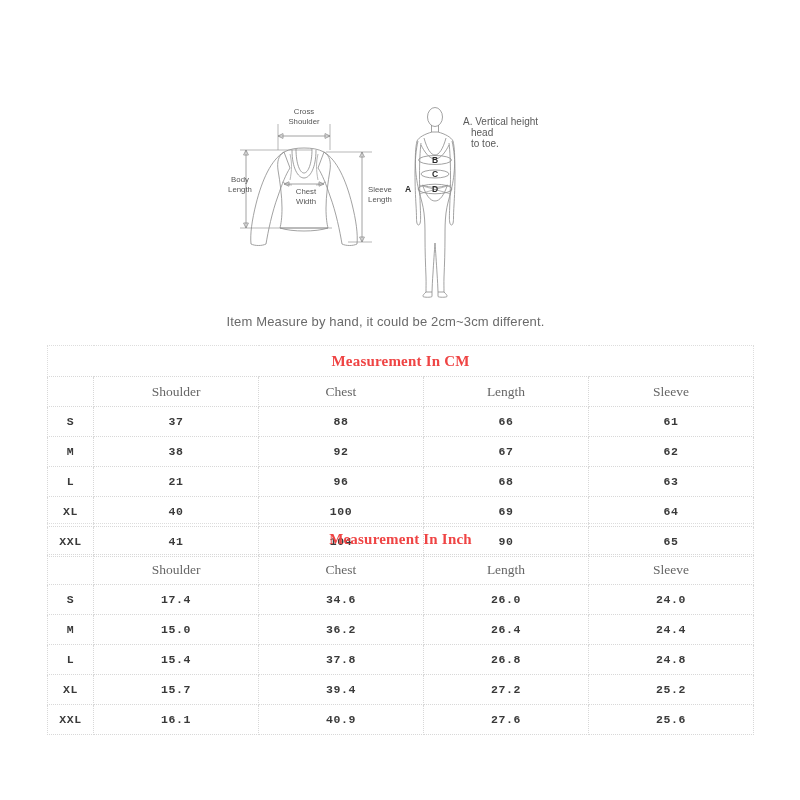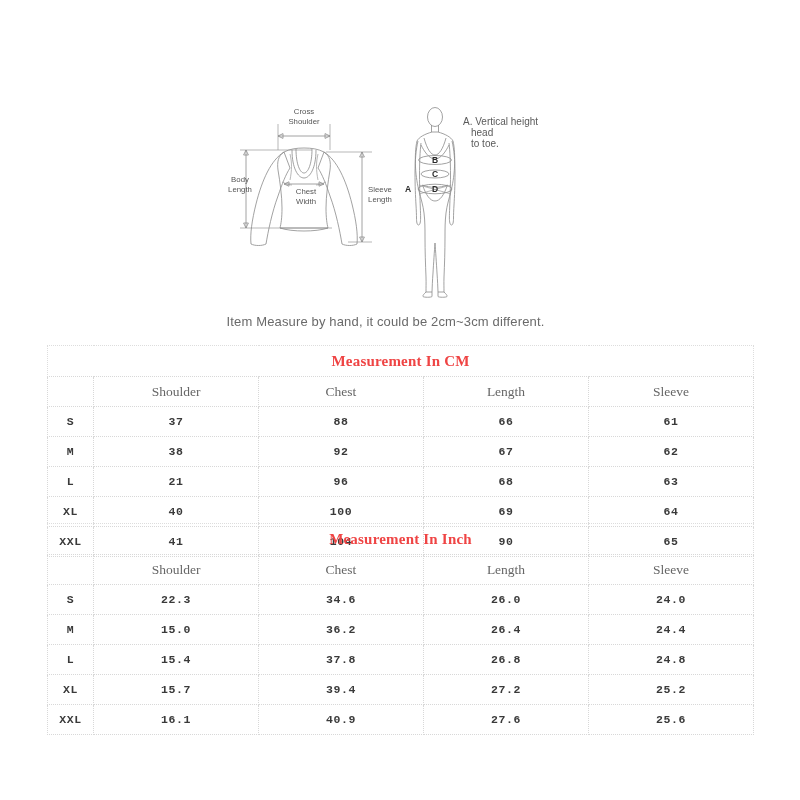--- a/index.html
+++ b/index.html
@@ -364,21 +364,21 @@
     </tr>
     <tr>
       <td class="col-head"></td>
       <td class="col-head">Shoulder</td>
       <td class="col-head">Chest</td>
       <td class="col-head">Length</td>
       <td class="col-head">Sleeve</td>
     </tr>
     <tr class="data-row">
       <td class="size-cell">S</td>
-      <td>22.3</td>
+      <td>17.4</td>
       <td>34.6</td>
       <td>26.0</td>
       <td>24.0</td>
     </tr>
     <tr class="data-row">
       <td class="size-cell">M</td>
       <td>15.0</td>
       <td>36.2</td>
       <td>26.4</td>
       <td>24.4</td>

